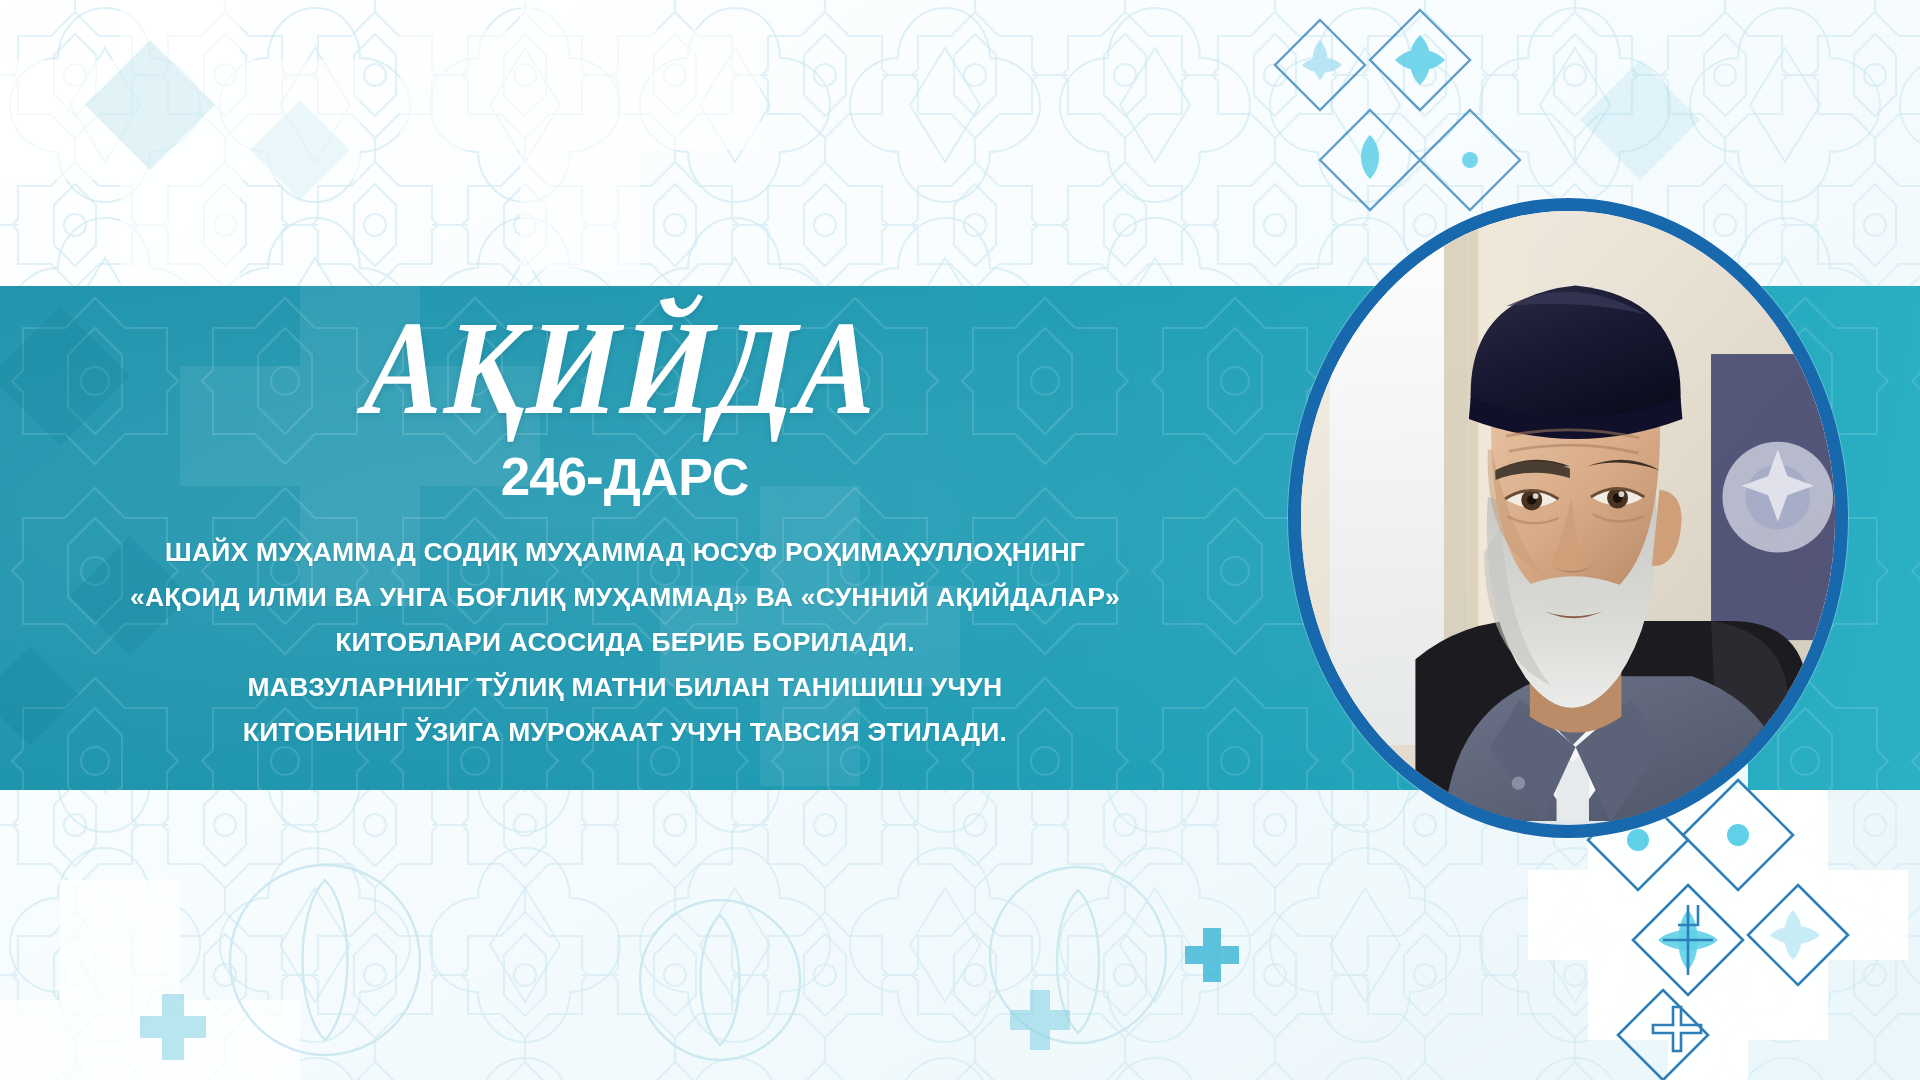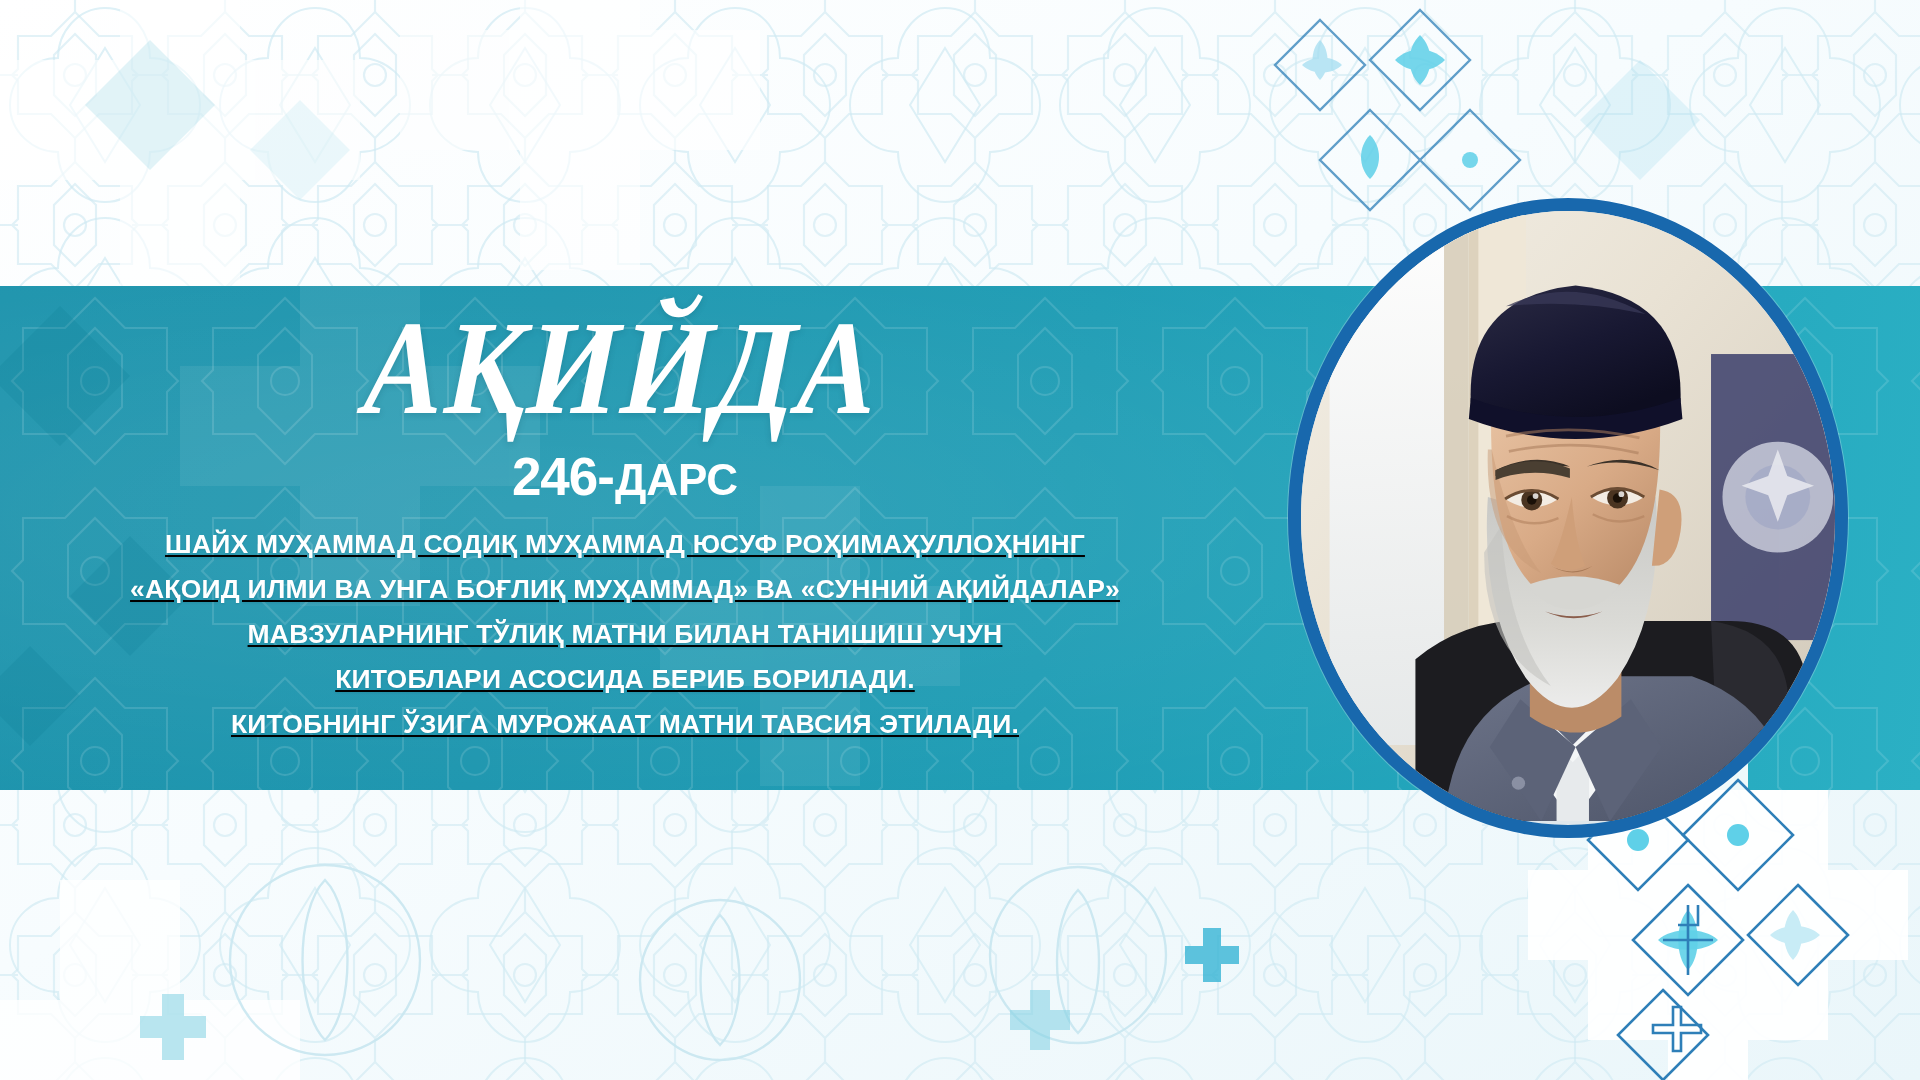--- a/index.html
+++ b/index.html
@@ -49,28 +49,27 @@
   }
   .lesson {
     margin-top:26px;
     color:#ffffff;
     font-weight:700;
     letter-spacing:0px;
     white-space:nowrap;
   }
   .lesson .num { font-size:53px; letter-spacing:-1px; }
   .lesson .dash { font-size:53px; }
-  .lesson .word { font-size:44px; }
+  .lesson .word { font-size:52px; }
 
   .body-lines {
-    margin-top:16px;
+    margin-top:24px;
     width:100%;
     display:flex; flex-direction:column; align-items:center;
     gap:2px;
-    text-decoration:underline;
   }
   .body-line {
     color:#ffffff;
     font-weight:700;
     font-size:26.5px;
     letter-spacing:.2px;
     line-height:1.62;
     white-space:nowrap;
     text-shadow:0 1px 2px rgba(0,50,65,.13);
   }
@@ -204,23 +203,23 @@
   <div class="textblock">
     <div class="title">АҚИЙДА</div>
 
     <div class="lesson">
       <span class="num">246</span><span class="dash">-</span><span class="word">ДАРС</span>
     </div>
 
     <div class="body-lines">
       <div class="body-line">ШАЙХ МУҲАММАД СОДИҚ МУҲАММАД ЮСУФ РОҲИМАҲУЛЛОҲНИНГ</div>
       <div class="body-line">«АҚОИД ИЛМИ ВА УНГА БОҒЛИҚ МУҲАММАД» ВА «СУННИЙ АҚИЙДАЛАР»</div>
+      <div class="body-line">КИТОБЛАРИ АСОСИДА БЕРИБ БОРИЛАДИ.</div>
       <div class="body-line">МАВЗУЛАРНИНГ ТЎЛИҚ МАТНИ БИЛАН ТАНИШИШ УЧУН</div>
-      <div class="body-line">КИТОБЛАРИ АСОСИДА БЕРИБ БОРИЛАДИ.</div>
-      <div class="body-line">КИТОБНИНГ ЎЗИГА МУРОЖААТ МАТНИ ТАВСИЯ ЭТИЛАДИ.</div>
+      <div class="body-line">КИТОБНИНГ ЎЗИГА МУРОЖААТ УЧУН ТАВСИЯ ЭТИЛАДИ.</div>
     </div>
   </div>
 
   <svg class="motif motif-tr" viewBox="0 0 420 400">
     <g stroke="#2e7fb8" stroke-width="2.4" fill="none" opacity=".75">
       <path d="M150 40 L195 85 L150 130 L105 85 Z"></path>
       <path d="M250 30 L300 80 L250 130 L200 80 Z"></path>
       <path d="M200 130 L250 180 L200 230 L150 180 Z"></path>
       <path d="M300 130 L350 180 L300 230 L250 180 Z"></path>
     </g>

